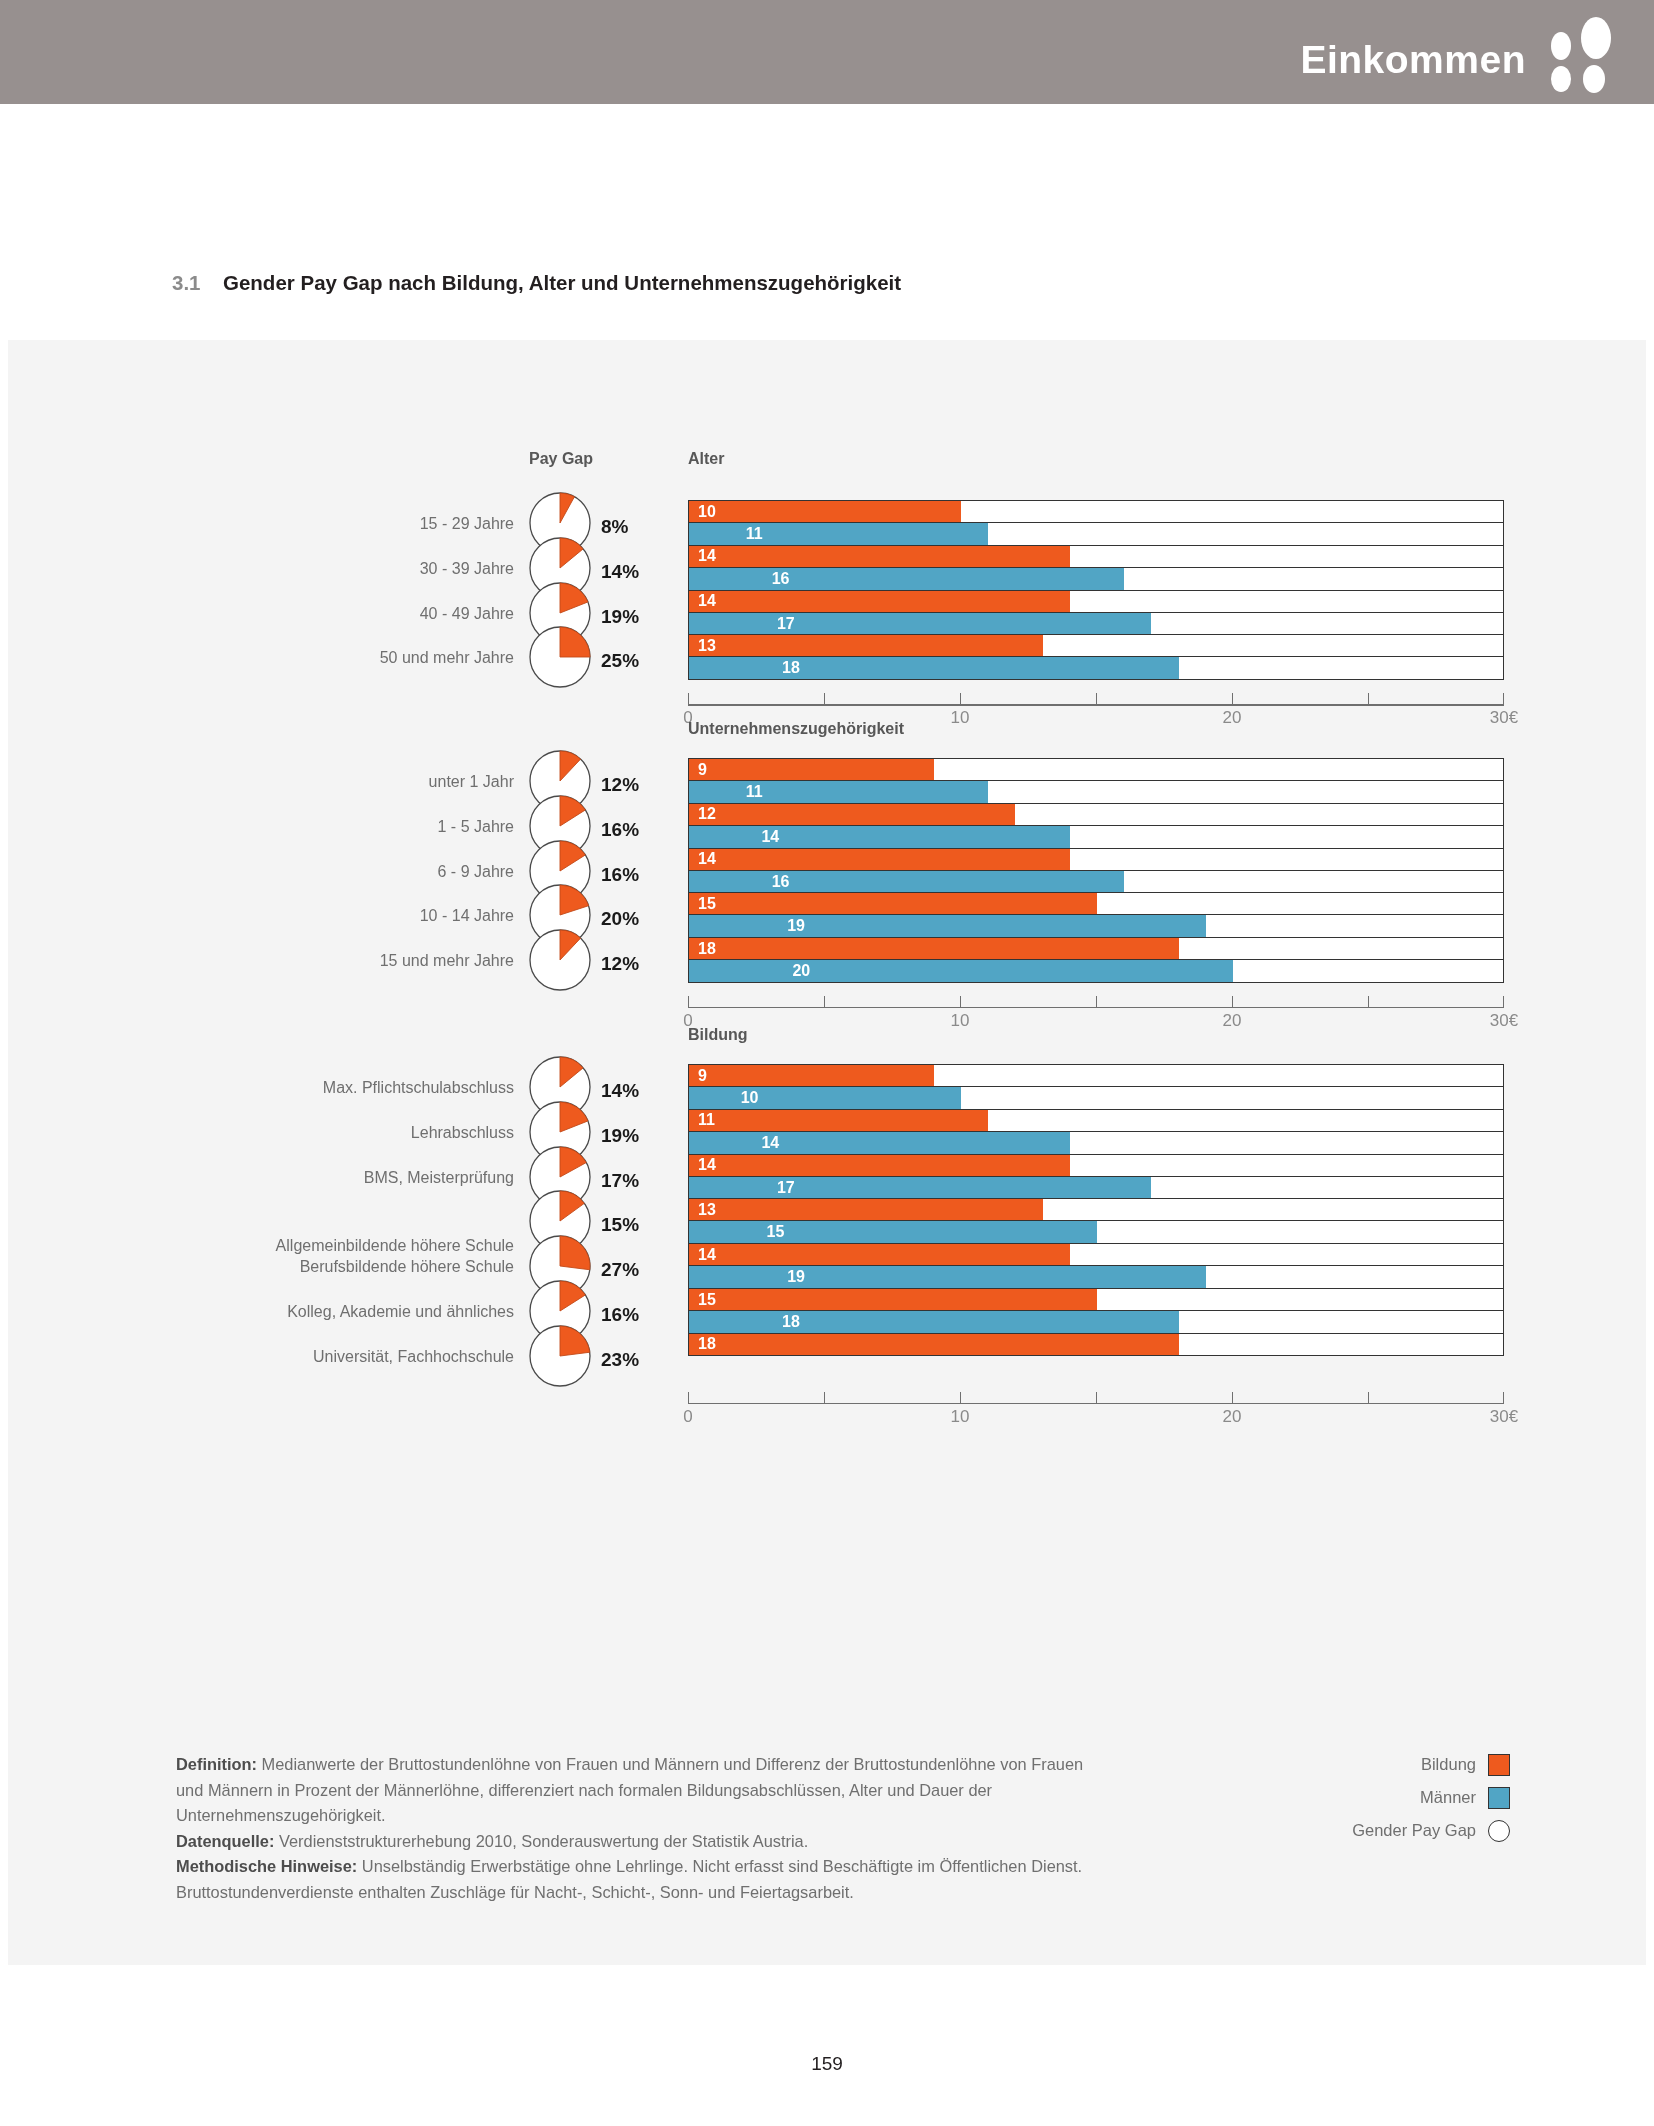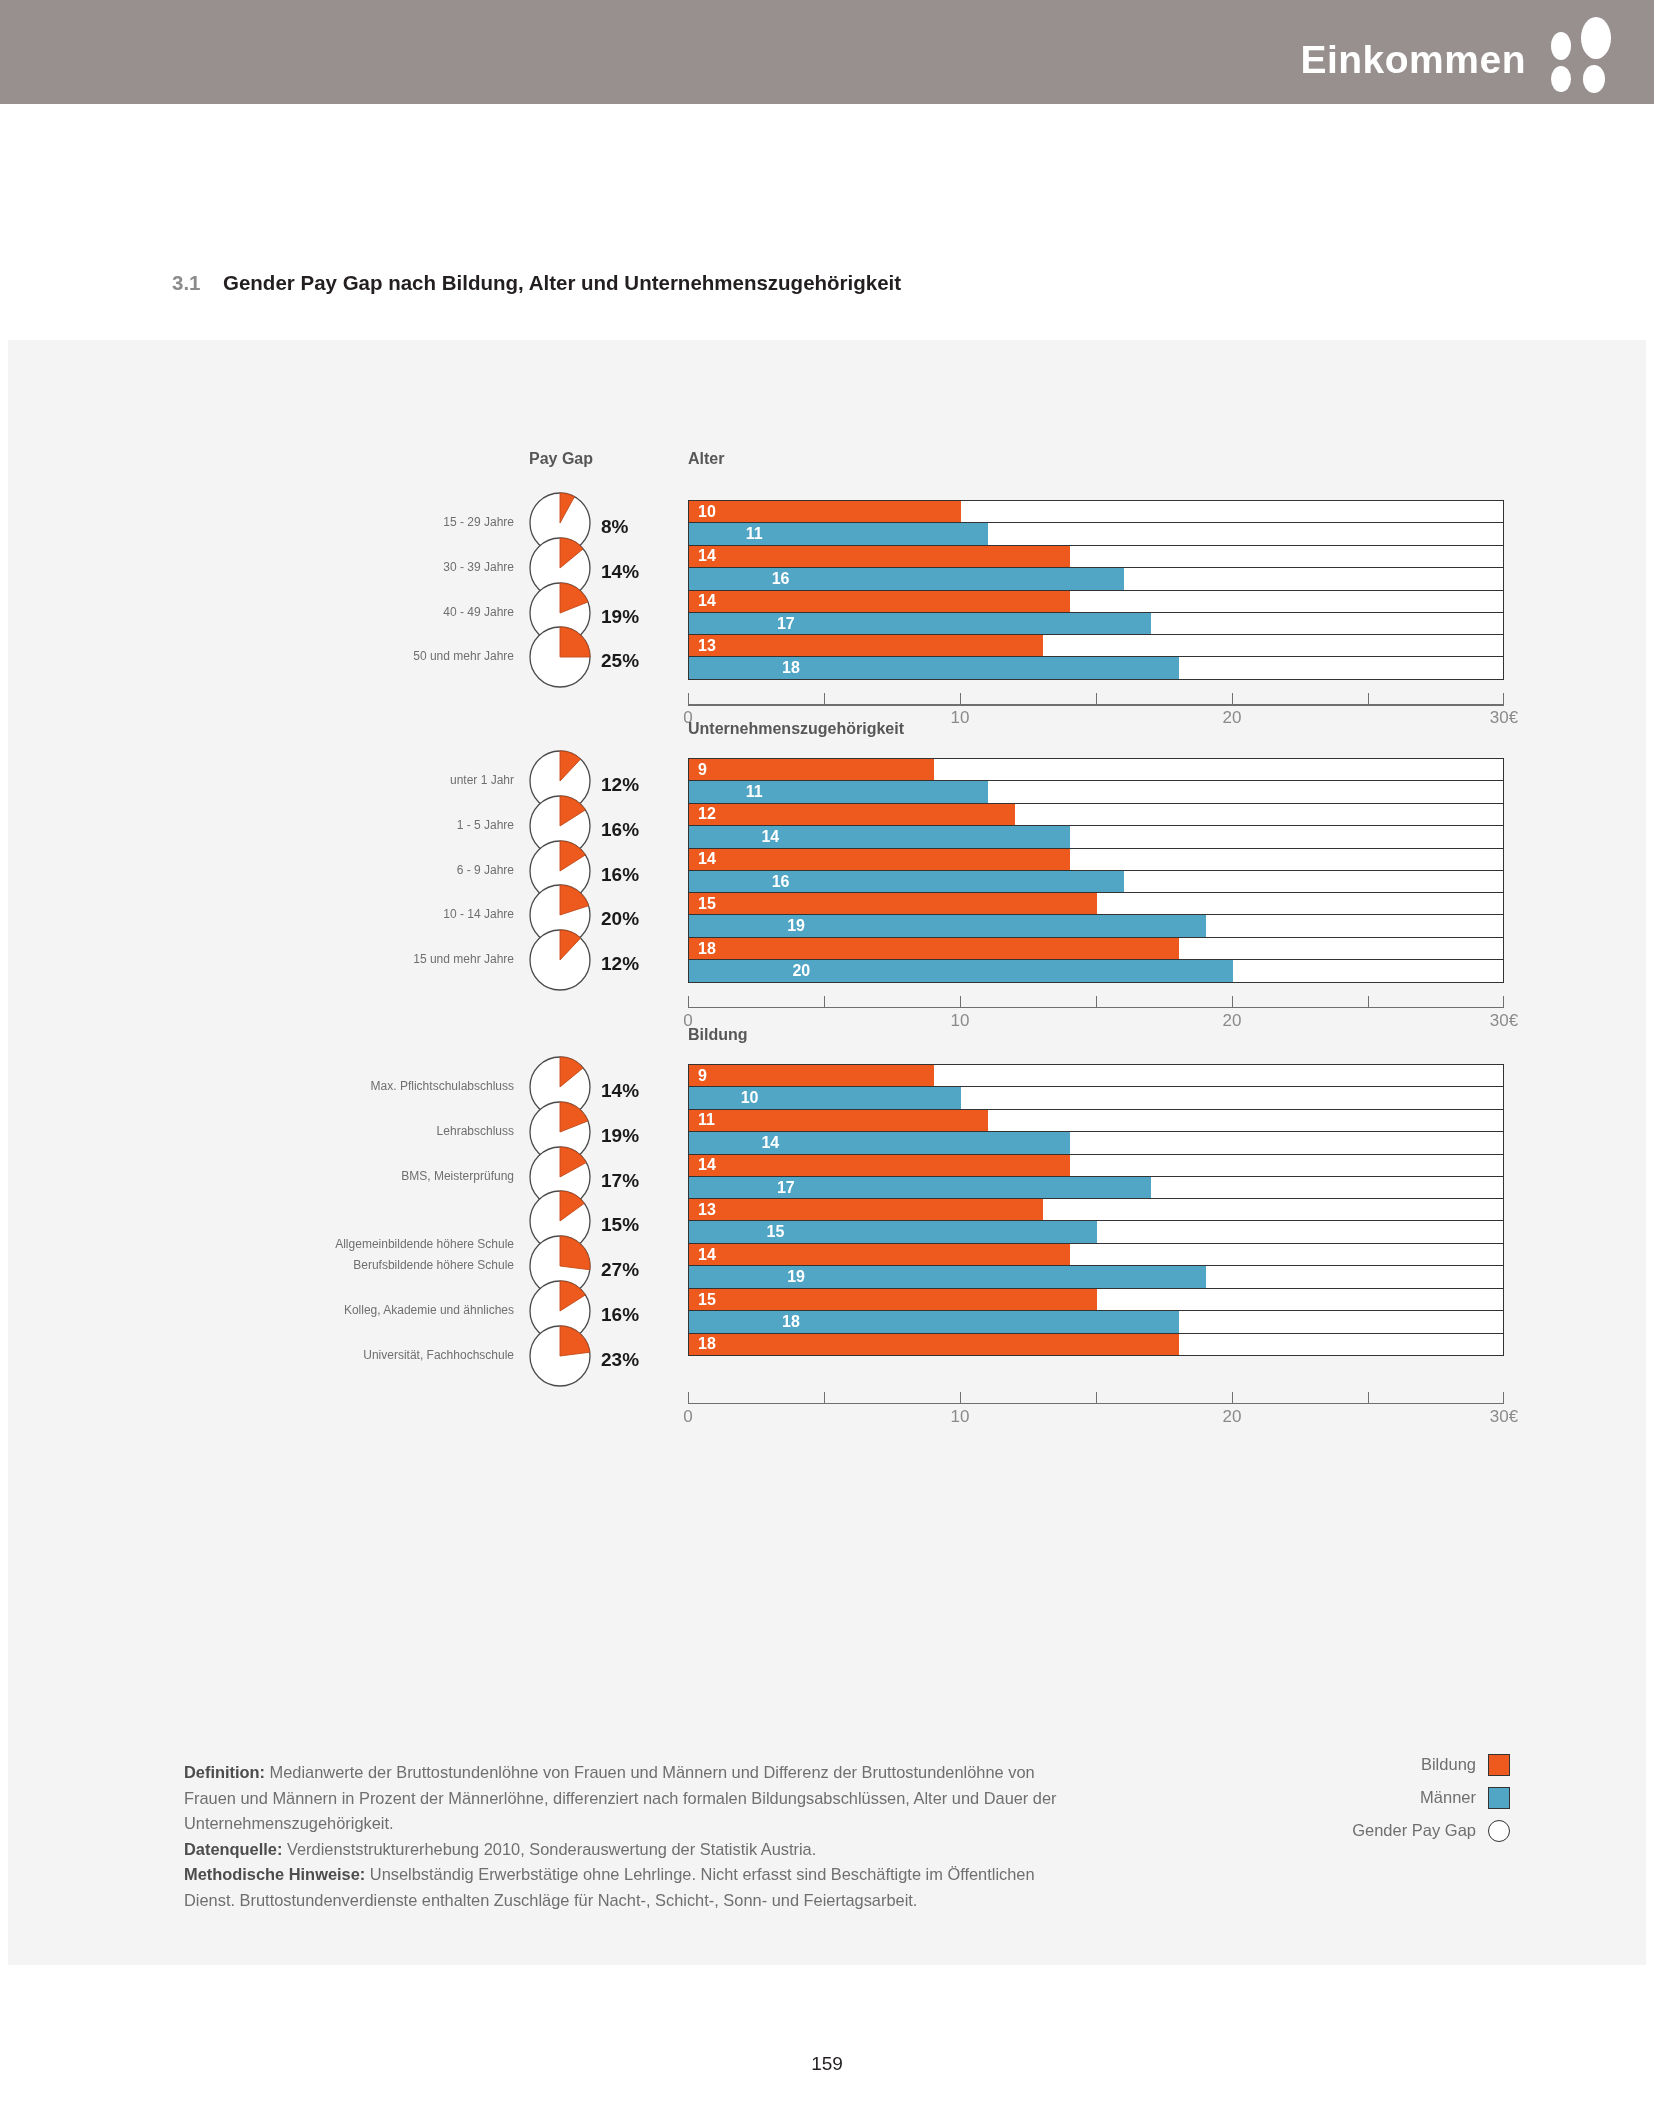--- a/index.html
+++ b/index.html
@@ -44,21 +44,21 @@
     white-space:nowrap;
   }
 
   
   .block{position:absolute;left:0;width:1638px;}
 
   .row{position:absolute;left:0;width:1638px;}
 
   .row-label{
     position:absolute;right:1132px;   
-    font-size:12px;color:#6f6f6f;white-space:nowrap;text-align:left;
+    font-size:16px;color:#6f6f6f;white-space:nowrap;text-align:left;
     line-height:1;
   }
   .pie-wrap{position:absolute;left:521px;width:62px;height:62px;}
   .pie-wrap svg{display:block;}
   .gap-pct{
     position:absolute;left:593px;width:60px;
     font-size:19px;font-weight:bold;color:#1a1a1a;
     text-align:left;line-height:1;white-space:nowrap;
   }
 
@@ -499,21 +499,21 @@
           <div class="axis-lbl" style="left: 544px;">20</div>
           <div class="axis-tick" style="left: 680px;"></div>
           <div class="axis-tick" style="left: 814.6px;"></div>
           <div class="axis-lbl" style="left: 816px;">30€</div>
         </div>
       </div>
     </div>
 </div>
 
 <div class="notes">
-  <p style="margin:12px;">
+  <p style="margin:4px;">
     <b>Definition:</b><span> Medianwerte der Bruttostundenlöhne von Frauen und Männern und Differenz der Bruttostundenlöhne von Frauen und Männern in Prozent der Männerlöhne, differenziert nach formalen Bildungsabschlüssen, Alter und Dauer der Unternehmenszugehörigkeit.</span><br>
     <b>Datenquelle:</b><span> Verdienststrukturerhebung 2010, Sonderauswertung der Statistik Austria.</span><br>
     <b>Methodische Hinweise:</b><span> Unselbständig Erwerbstätige ohne Lehrlinge. Nicht erfasst sind Beschäftigte im Öffentlichen Dienst. Bruttostundenverdienste enthalten Zuschläge für Nacht-, Schicht-, Sonn- und Feiertagsarbeit.</span>
   </p>
 </div>
 
 <div class="legend">
   <div class="legend-row">
     <span class="legend-lbl">Bildung</span>
     <span class="legend-sw f"></span>

